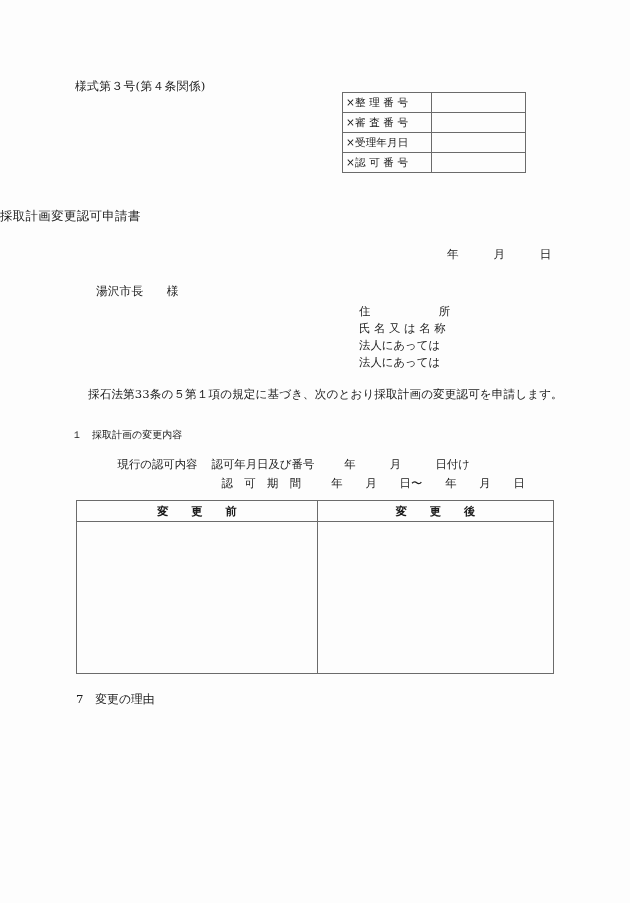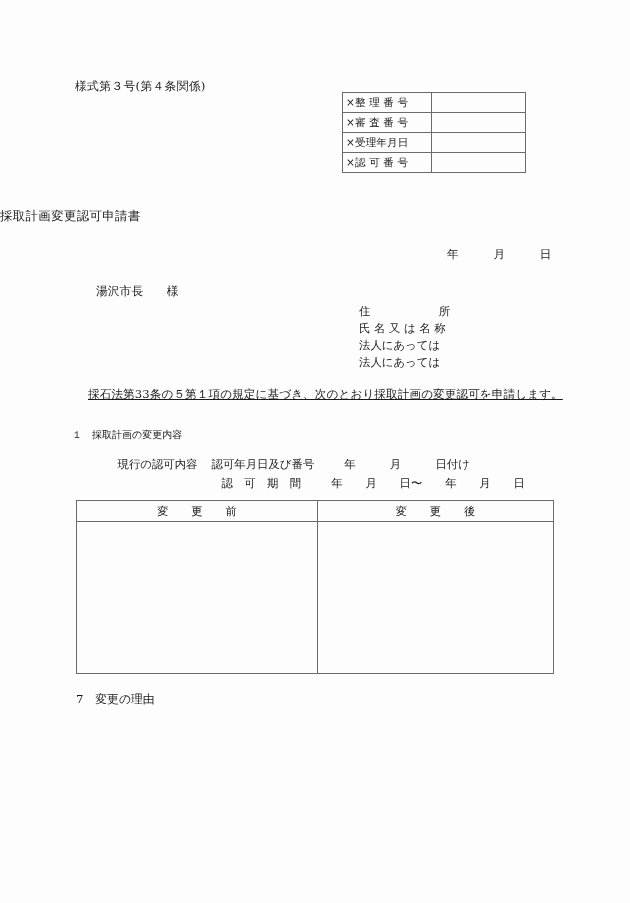--- a/index.html
+++ b/index.html
@@ -96,21 +96,20 @@
     line-height: 17px;
     margin-left: 41px;
   }
 
   
   #body-statement {
     left: 88px;
     top: 389px;
     font-size: 11.6px;
     letter-spacing: 0.1px;
-    text-decoration: underline;
   }
 
   
   #section1-heading {
     left: 72px;
     top: 430px;
     font-size: 10px;
   }
   #current-approval-row1 {
     left: 103px;
@@ -136,20 +135,21 @@
   #change-table td {
     border: 1px solid #6b6b6b;
     font-weight: normal;
     font-size: 11.2px;
     padding: 0;
   }
   #change-table th {
     height: 20px;
     text-align: center;
     letter-spacing: 0.2px;
+    font-weight: bold;
   }
   #change-table td.cell-body {
     height: 151px;
     vertical-align: top;
     background: #fdfdfd;
   }
 
   
   #section2-heading {
     left: 76px;

